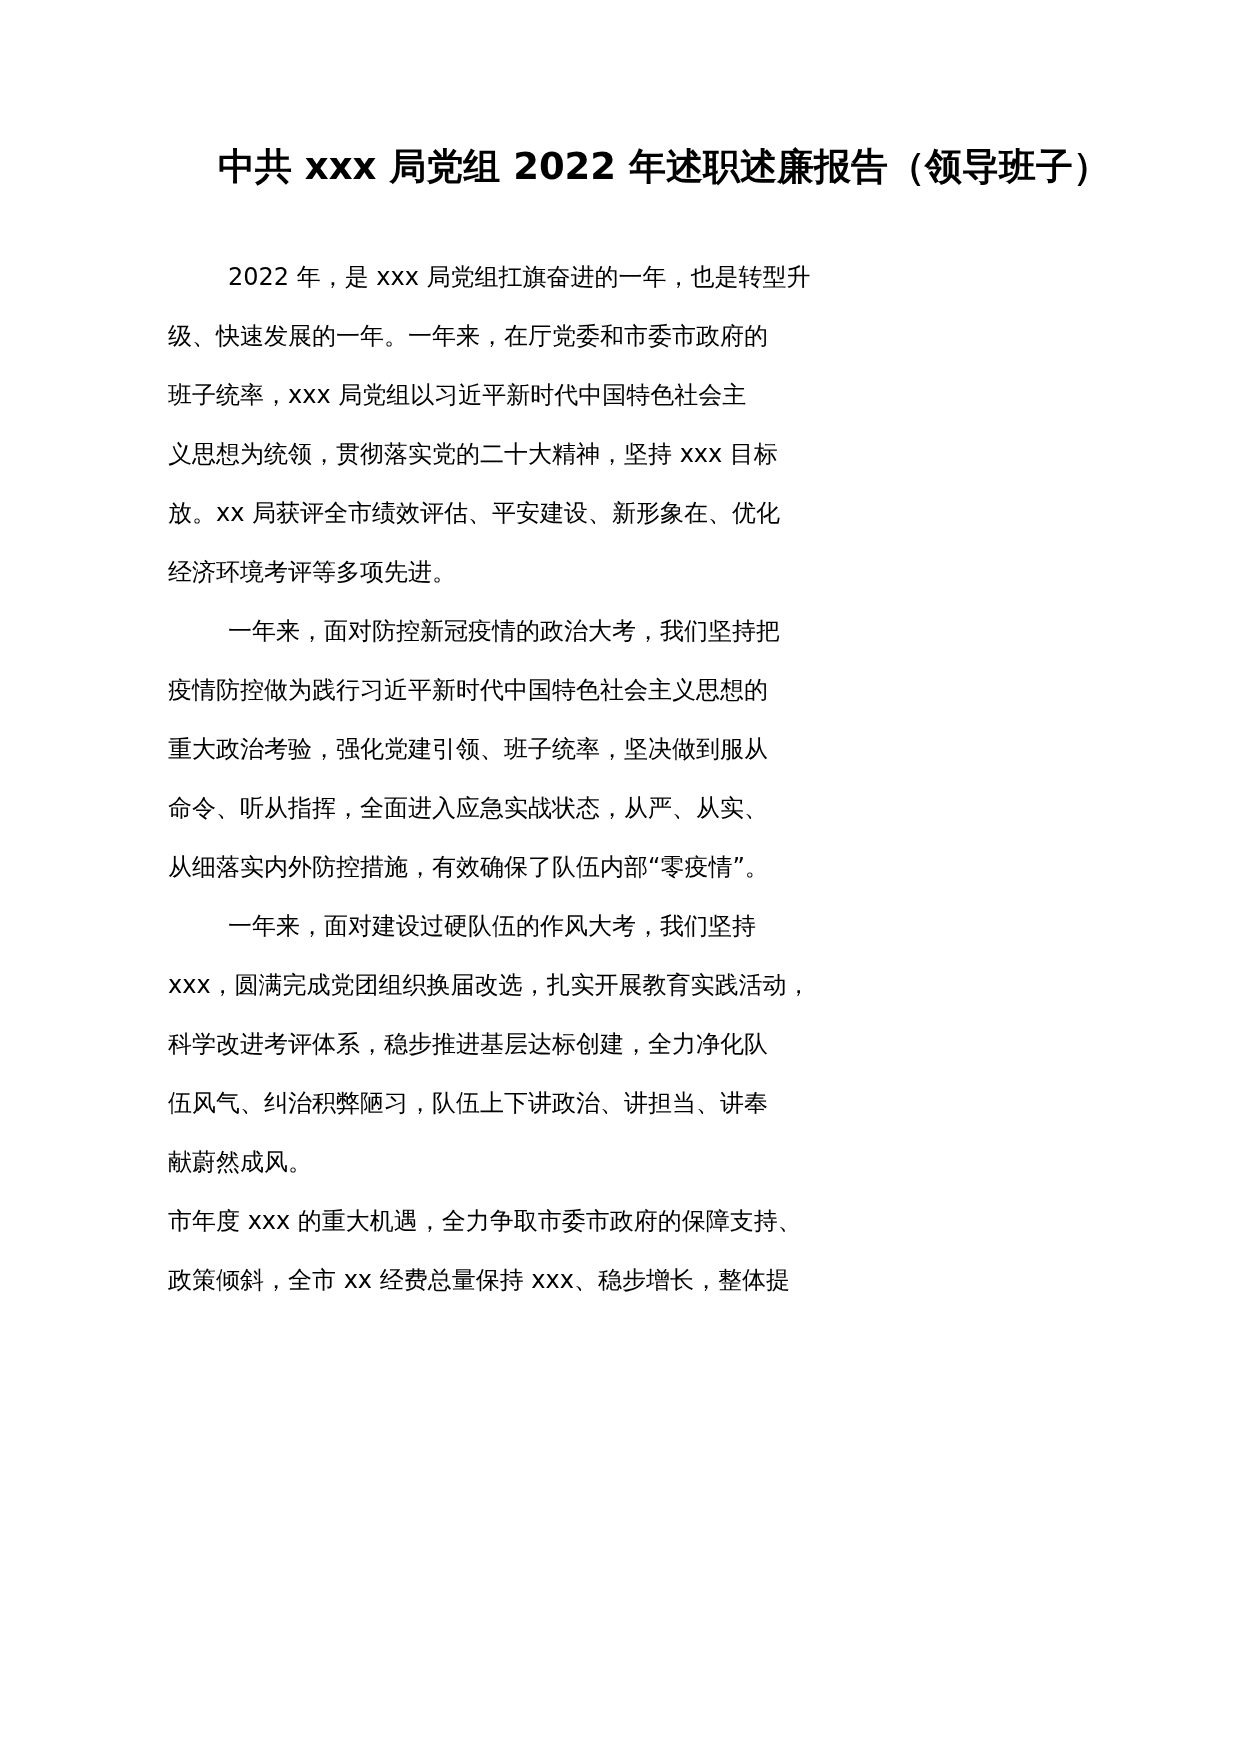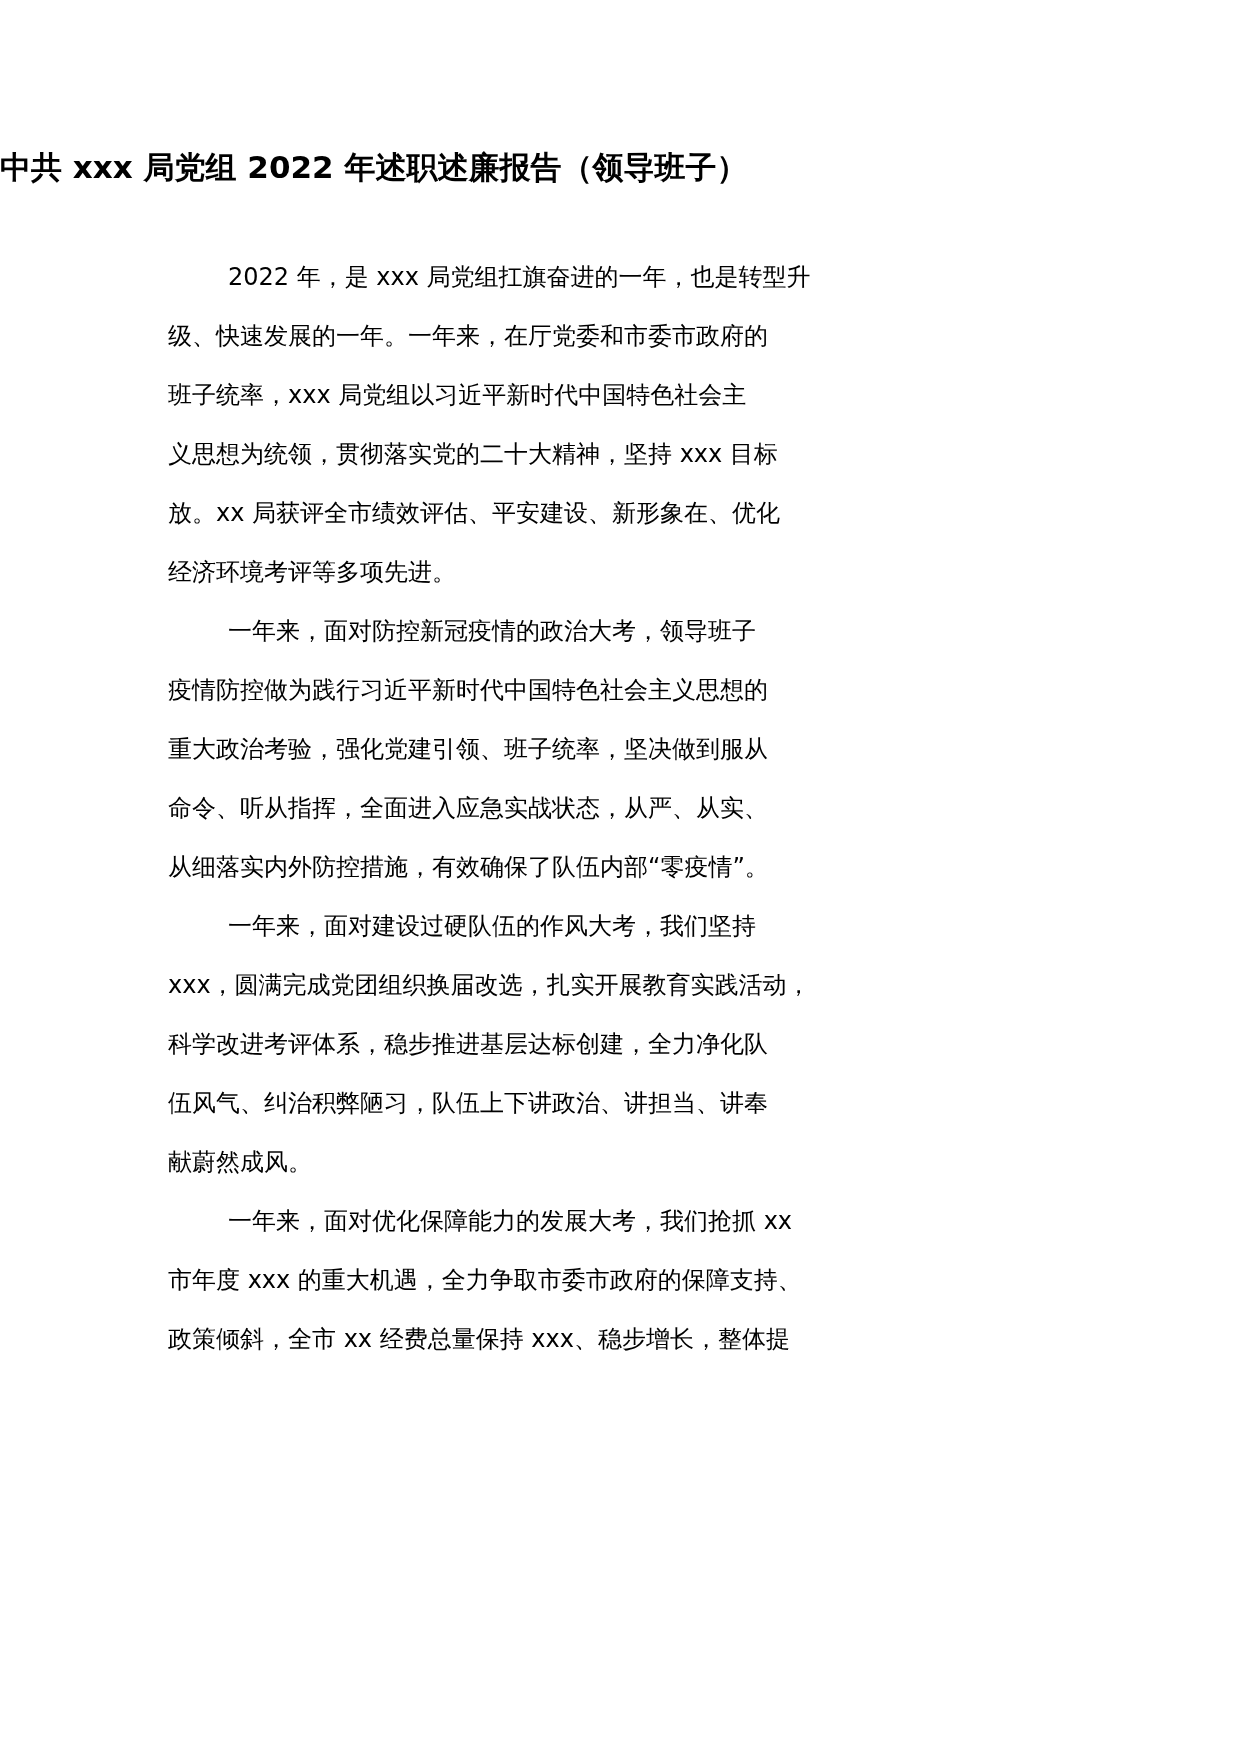--- a/index.html
+++ b/index.html
@@ -1,42 +1,41 @@
 <!DOCTYPE html>
 <html><head>
 <meta charset="utf-8">
 <style>
   html, body { margin: 0; padding: 0; background: #ffffff; }
   body { width: 1240px; height: 1754px; position: relative; overflow: hidden;
          font-family: "DejaVu Sans", sans-serif; color: #000; }
-  .title { position: absolute; top: 142px; left: 0; width: 1110px; text-align: left;
-           font-size: 31px; font-weight: bold; line-height: 50px; letter-spacing: 0; }
+  .title { position: absolute; top: 142px; left: 0; width: 1110px; text-align: right;
+           font-size: 37px; font-weight: bold; line-height: 50px; letter-spacing: 0; }
   .body { position: absolute; top: 248px; left: 168px; width: 790px; }
   .line { font-size: 24px; line-height: 59px; height: 59px; white-space: nowrap; }
   .indent { padding-left: 60px; }
 </style>
 </head>
 <body>
 
 <div>
   <div class="title">中共 xxx 局党组 2022 年述职述廉报告（领导班子）</div>
   <div class="body">
     <div class="line indent">2022 年，是 xxx 局党组扛旗奋进的一年，也是转型升</div>
     <div class="line">级、快速发展的一年。一年来，在厅党委和市委市政府的</div>
     <div class="line">班子统率，xxx 局党组以习近平新时代中国特色社会主</div>
     <div class="line">义思想为统领，贯彻落实党的二十大精神，坚持 xxx 目标</div>
     <div class="line">放。xx 局获评全市绩效评估、平安建设、新形象在、优化</div>
     <div class="line">经济环境考评等多项先进。</div>
-    <div class="line indent">一年来，面对防控新冠疫情的政治大考，领导班子</div>
+    <div class="line indent">一年来，面对防控新冠疫情的政治大考，我们坚持把</div>
     <div class="line">疫情防控做为践行习近平新时代中国特色社会主义思想的</div>
     <div class="line">重大政治考验，强化党建引领、班子统率，坚决做到服从</div>
     <div class="line">命令、听从指挥，全面进入应急实战状态，从严、从实、</div>
     <div class="line">从细落实内外防控措施，有效确保了队伍内部“零疫情”。</div>
     <div class="line indent">一年来，面对建设过硬队伍的作风大考，我们坚持</div>
     <div class="line">xxx，圆满完成党团组织换届改选，扎实开展教育实践活动，</div>
     <div class="line">科学改进考评体系，稳步推进基层达标创建，全力净化队</div>
     <div class="line">伍风气、纠治积弊陋习，队伍上下讲政治、讲担当、讲奉</div>
     <div class="line">献蔚然成风。</div>
-    <div class="line indent">一年来，面对优化保障能力的发展大考，我们抢抓 xx</div>
     <div class="line">市年度 xxx 的重大机遇，全力争取市委市政府的保障支持、</div>
     <div class="line">政策倾斜，全市 xx 经费总量保持 xxx、稳步增长，整体提</div>
   </div>
 </div>
 
 </body></html>

